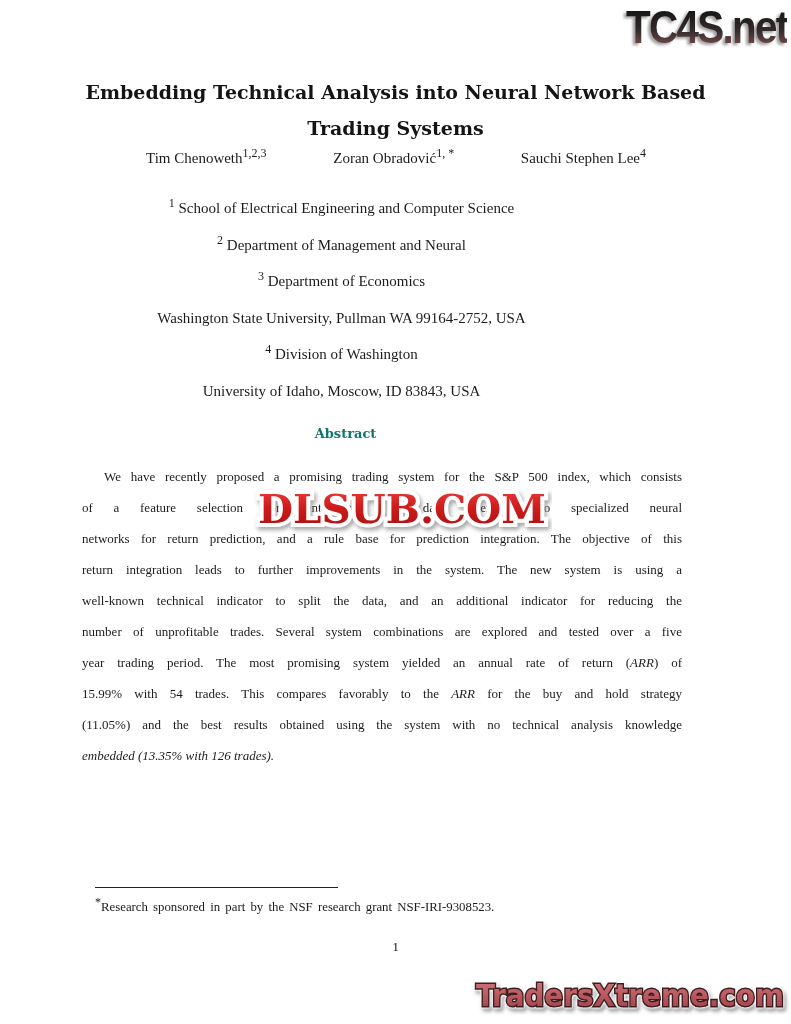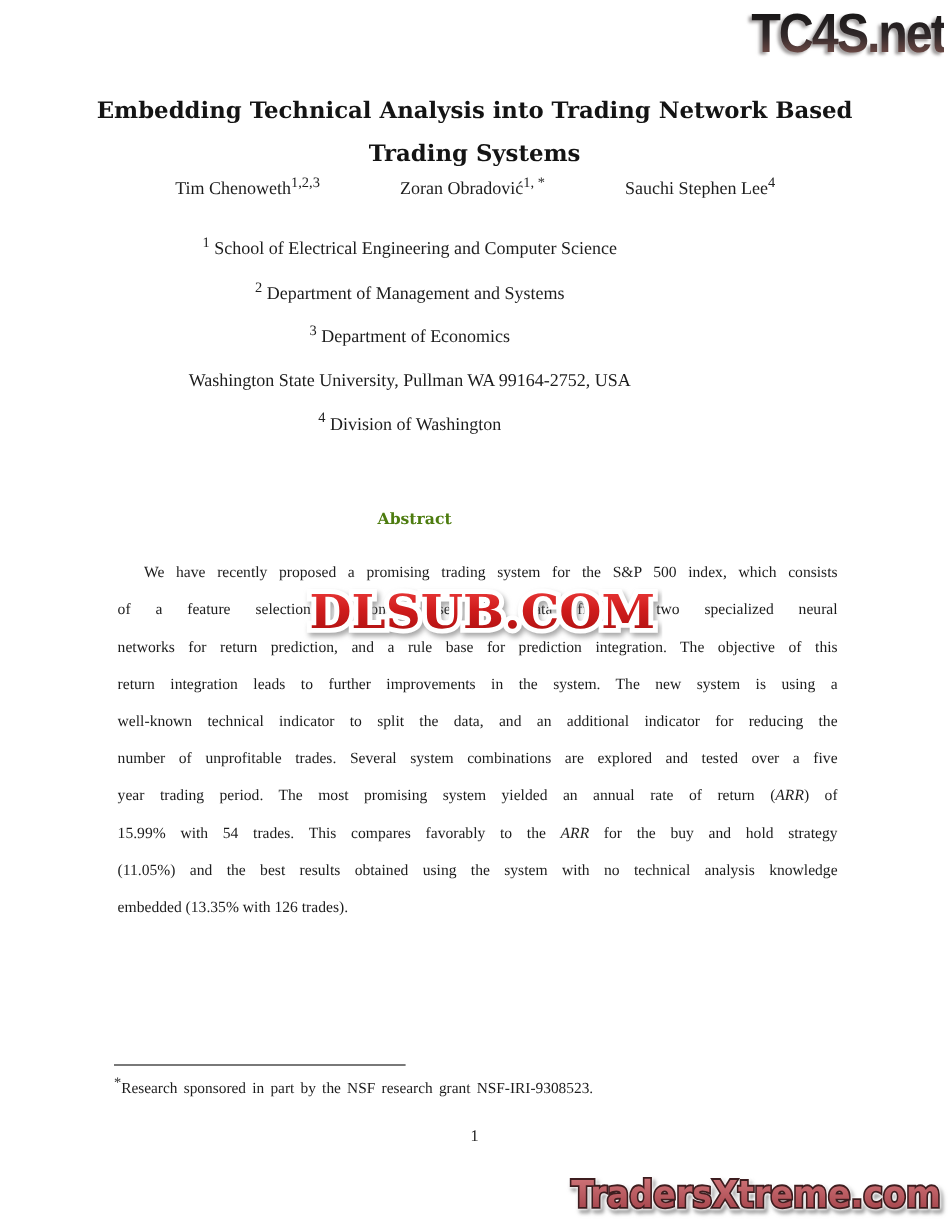--- a/index.html
+++ b/index.html
@@ -45,34 +45,34 @@
     font-size: 15px;
   }
   .author sup, .affil sup, .footnote sup { font-size: 12px; line-height: 0; }
 
   .affils { position: absolute; top: 190px; left: 0; width: 683px; text-align: center; }
   .affil { font-size: 15px; line-height: 36.5px; }
 
   .abstract-heading {
     position: absolute; top: 426px; left: 0; width: 691px;
     text-align: center; font-family: "DejaVu Serif", serif;
-    font-weight: bold; font-size: 13px; color: #4d7c0f;
+    font-weight: bold; font-size: 13px; color: #0f766e;
   }
 
   .abstract-body {
-    position: absolute; top: 461px; left: 98px; width: 600px;
+    position: absolute; top: 461px; left: 82px; width: 600px;
     font-size: 13px; color: #1c1c1c;
   }
   .abs-line {
     line-height: 31px; height: 31px;
     text-align: justify; text-align-last: justify;
     white-space: normal; overflow: hidden;
   }
   .abs-line:first-child { text-indent: 22px; }
-  .abs-line:last-child { text-align-last: left; }
+  .abs-line:last-child { text-align-last: left; font-style: italic; }
   .abs-line i { font-style: italic; }
 
   .footnote-rule {
     position: absolute; top: 887px; left: 95px; width: 243px;
     border-top: 1.6px solid #222;
   }
   .footnote {
     position: absolute; top: 900px; left: 95px; width: 620px;
     font-size: 12.8px; word-spacing: 2px;
   }
@@ -80,36 +80,37 @@
 
   .page-number {
     position: absolute; top: 939px; left: 0; width: 791px;
     text-align: center; font-size: 13.5px;
   }
 </style>
 </head>
 <body>
 
 <div class="title-block">
-  <div class="title-line">Embedding Technical Analysis into Trading Network Based</div>
+  <div class="title-line">Embedding Technical Analysis into Neural Network Based</div>
   <div class="title-line">Trading Systems</div>
 </div>
 
 <div class="authors-row">
   <span class="author"><span>Tim Chenoweth</span><sup>1,2,3</sup></span>
   <span class="author"><span>Zoran Obradović</span><sup>1, *</sup></span>
   <span class="author"><span>Sauchi Stephen Lee</span><sup>4</sup></span>
 </div>
 
 <div class="affils">
   <div class="affil"><sup>1</sup><span> School of Electrical Engineering and Computer Science</span></div>
-  <div class="affil"><sup>2</sup><span> Department of Management and Systems</span></div>
+  <div class="affil"><sup>2</sup><span> Department of Management and Neural</span></div>
   <div class="affil"><sup>3</sup><span> Department of Economics</span></div>
   <div class="affil"><span>Washington State University, Pullman WA 99164-2752, USA</span></div>
   <div class="affil"><sup>4</sup><span> Division of Washington</span></div>
+  <div class="affil"><span>University of Idaho, Moscow, ID 83843, USA</span></div>
 </div>
 
 <div class="abstract-heading">Abstract</div>
 <div class="abstract-body">
     <div class="abs-line">We have recently proposed a promising trading system for the S&amp;P 500 index, which consists</div>
     <div class="abs-line">of a feature selection component used for data filtering, two specialized neural</div>
     <div class="abs-line">networks for return prediction, and a rule base for prediction integration. The objective of this</div>
     <div class="abs-line">return integration leads to further improvements in the system. The new system is using a</div>
     <div class="abs-line">well-known technical indicator to split the data, and an additional indicator for reducing the</div>
     <div class="abs-line">number of unprofitable trades. Several system combinations are explored and tested over a five</div>

